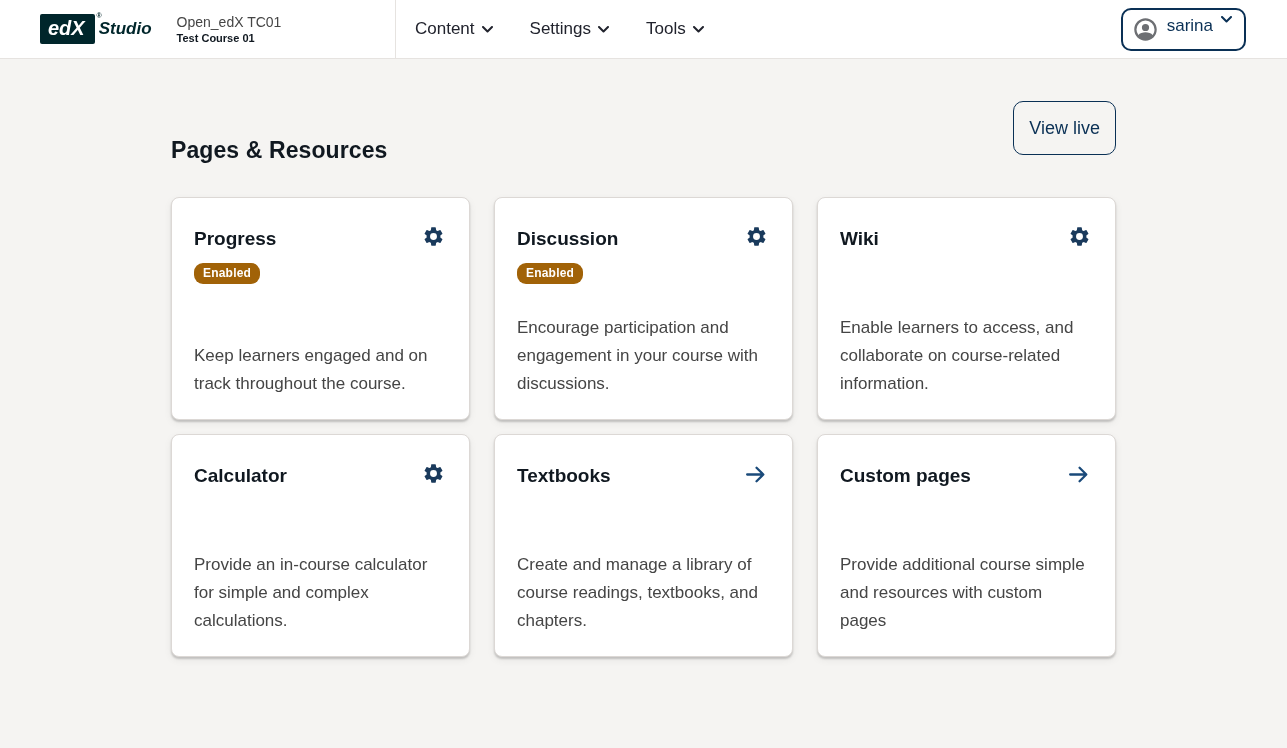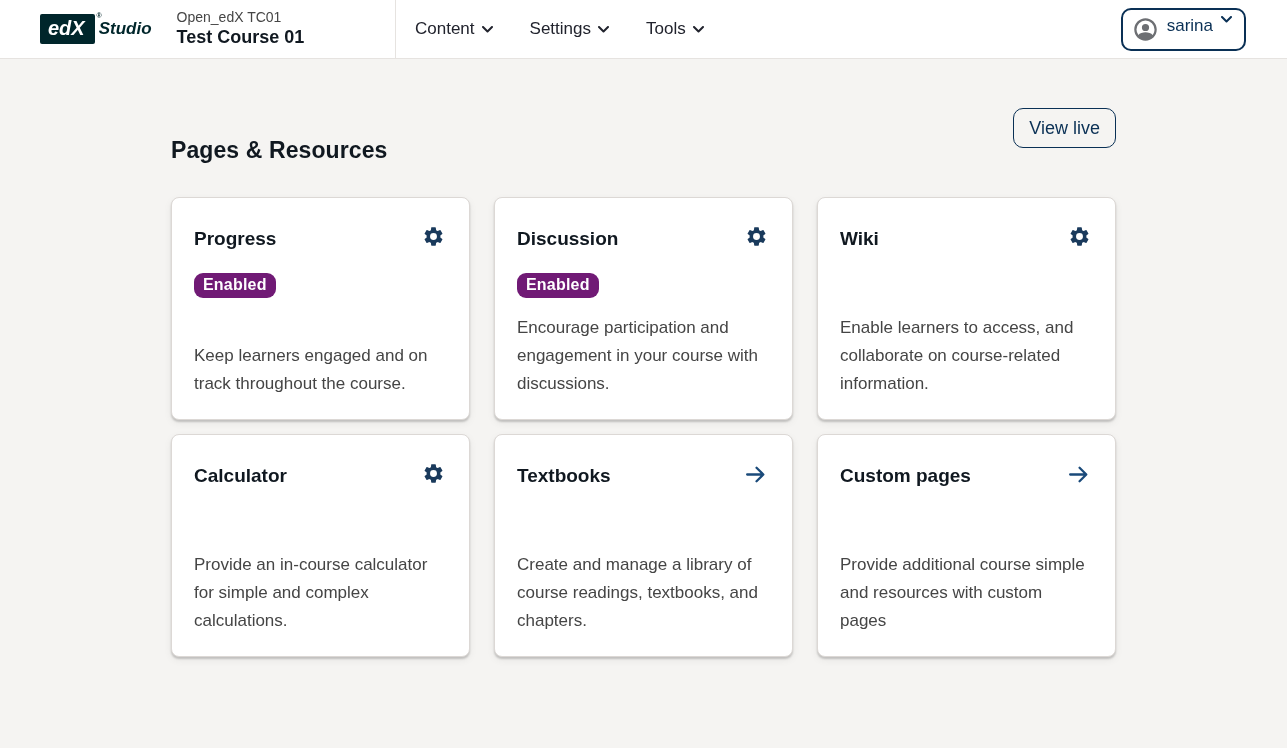--- a/index.html
+++ b/index.html
@@ -48,21 +48,21 @@
   }
   .logo-studio {
     font-style: italic;
     font-weight: bold;
     font-size: 17px;
     color: #00262b;
     margin-left: 4px;
   }
   .course-info { margin-left: 25px; line-height: 1.3; }
   .course-org { font-size: 14px; color: #454545; }
-  .course-title { font-size: 18px; font-weight: bold; color: #101820; }
+  .course-title { font-size: 11px; font-weight: bold; color: #101820; }
 
   .header-nav {
     display: flex;
     align-items: center;
     gap: 37px;
     padding-left: 19px;
   }
   .nav-item {
     display: flex;
     align-items: center;
@@ -106,21 +106,21 @@
   }
   .page-title { font-size: 23px; font-weight: bold; color: #101820; letter-spacing: 0.1px; margin-top: 44px; }
   .view-live-btn {
     font-family: inherit;
     font-size: 18px;
     color: #0a3055;
     background: transparent;
     border: 1px solid #0a3055;
     border-radius: 10px;
     padding: 8px 15px;
-    height: 40px;
+    height: 54px;
     cursor: pointer;
   }
 
   .cards-grid {
     display: grid;
     grid-template-columns: repeat(3, 1fr);
     column-gap: 24px;
     row-gap: 14px;
   }
   .card {
@@ -142,24 +142,24 @@
   .card-title { font-size: 19px; font-weight: bold; color: #101820; padding-top: 5px; }
   .card-icon-btn {
     background: none;
     border: none;
     padding: 2px;
     cursor: pointer;
     line-height: 0;
   }
   .badge {
     align-self: flex-start;
-    margin-top: 23px;
-    background: #701a75;
+    margin-top: 13px;
+    background: #a16207;
     color: #ffffff;
-    font-size: 16px;
+    font-size: 12px;
     font-weight: bold;
     padding: 3px 9px 4px 9px;
     border-radius: 9px;
     letter-spacing: 0.2px;
   }
   .badge:empty { display: none; }
   .card-desc {
     margin-top: auto;
     font-size: 17px;
     line-height: 28px;

